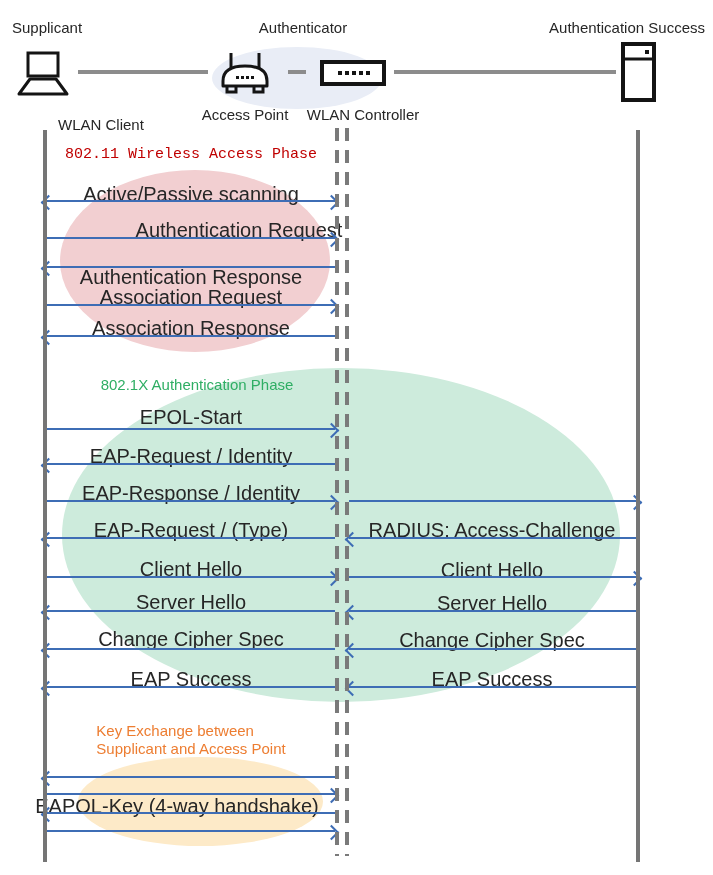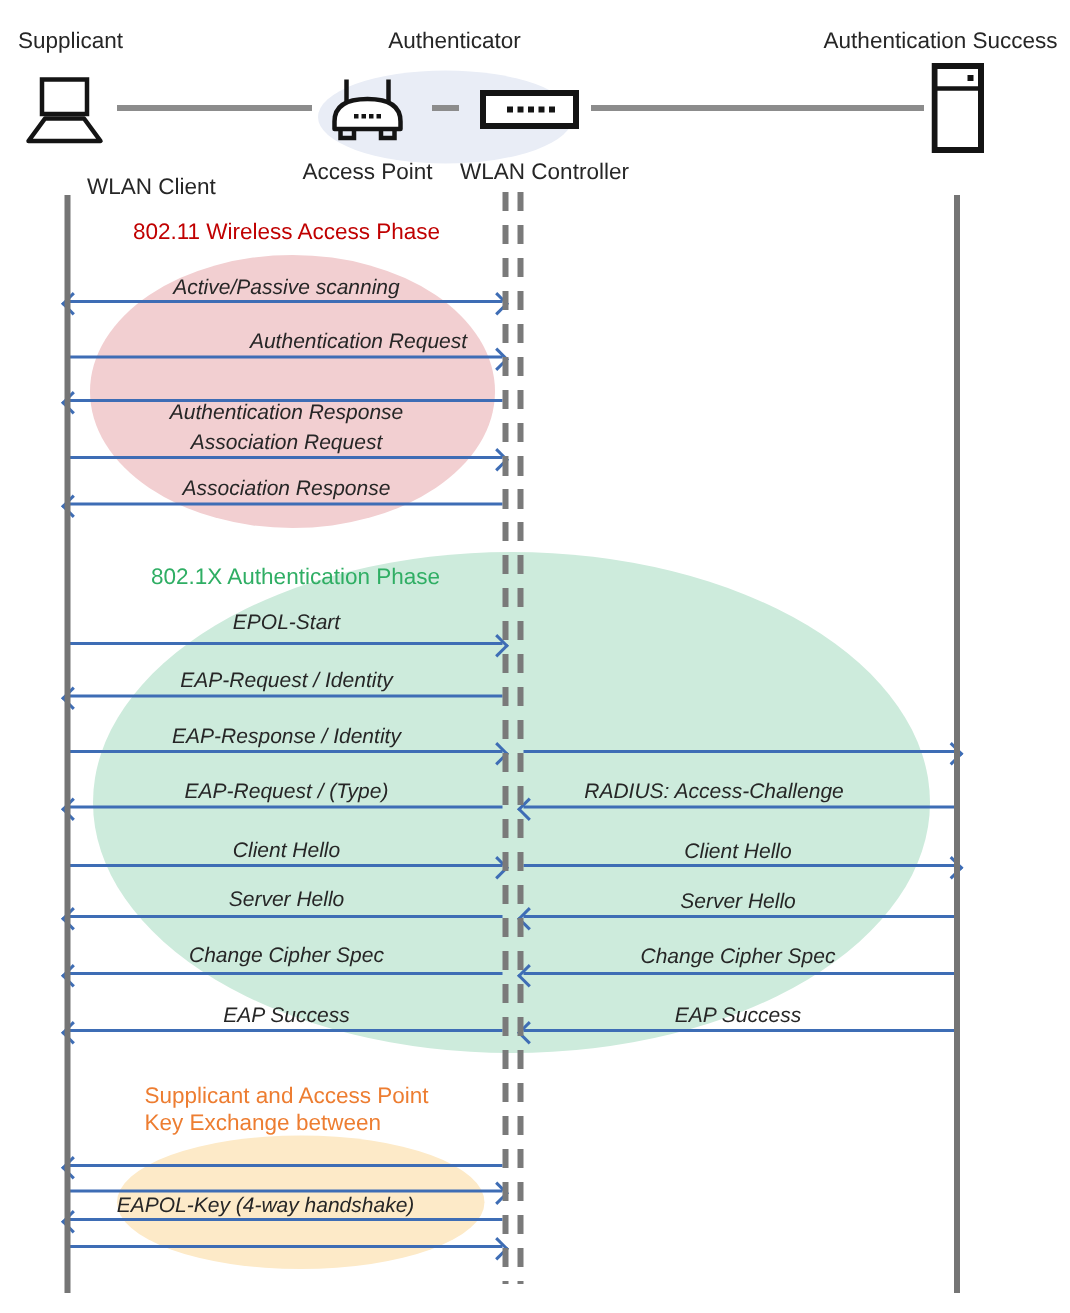--- a/index.html
+++ b/index.html
@@ -17,21 +17,21 @@
   .dashline{
     position:absolute;width:4px;
     background:repeating-linear-gradient(to bottom,
       var(--dash-color,#7a7a7a) 0px, var(--dash-color,#7a7a7a) 13px,
       transparent 13px, transparent 22px);
   }
   .phase-title{position:absolute;font-size:15px;white-space:nowrap;line-height:18px;}
   .phase1{color:var(--phase1-title,#c00000);}
   .phase2{color:var(--phase2-title,#2fae64);}
   .phase3{color:var(--phase3-title,#ed7d31);}
-  .msg-label{position:absolute;font-size:14px;white-space:nowrap;transform:translateX(-50%);font-style:italic;}
+  .msg-label{position:absolute;font-size:20px;white-space:nowrap;transform:translateX(-50%);}
   .arrow{position:absolute;height:0;border-top:2px solid var(--arrow-color,#3e6db5);}
   .arrow.dir-right::after,.arrow.dir-both::after{
     content:"";position:absolute;right:-2px;top:-5.5px;width:9px;height:9px;
     border-top:2.5px solid var(--arrow-color,#3e6db5);
     border-right:2.5px solid var(--arrow-color,#3e6db5);
     transform:rotate(45deg);
   }
   .arrow.dir-left::before,.arrow.dir-both::before{
     content:"";position:absolute;left:-2px;top:-5.5px;width:9px;height:9px;
     border-bottom:2.5px solid var(--arrow-color,#3e6db5);
@@ -92,25 +92,25 @@
       <rect x="2" y="2" width="31" height="56" fill="#ffffff" stroke="var(--icon-stroke,#141414)" stroke-width="4"></rect>
       <line x1="3" y1="17" x2="32" y2="17" stroke="var(--icon-stroke,#141414)" stroke-width="3"></line>
       <rect x="24" y="8" width="4" height="4" fill="var(--icon-stroke,#141414)"></rect>
     </svg>
   </div>
 
   <div class="abs node-label" style="left:10px;top:116px;margin-left:48px;">WLAN Client</div>
   <div class="abs node-label centered" style="left:245px;top:106px;">Access Point</div>
   <div class="abs node-label centered" style="left:363px;top:106px;">WLAN Controller</div>
 
-  <div class="phase-title phase1 centered" style="left:191px;top:146px;">802.11 Wireless Access Phase</div>
+  <div class="phase-title phase1 centered" style="left:191px;top:146px;font-family:Liberation Mono, monospace;">802.11 Wireless Access Phase</div>
   <div class="phase-title phase2 centered" style="left:197px;top:376px;">802.1X Authentication Phase</div>
   <div class="phase-title phase3 centered" style="left:191px;top:722px;">
+    <span style="display:block;">Key Exchange between</span>
     <span style="display:block;">Supplicant and Access Point</span>
-    <span style="display:block;">Key Exchange between</span>
   </div>
 
   <div class="msg-label" style="left:191px;top:183px;">Active/Passive scanning</div>
   <div class="arrow dir-both" style="left:45px;top:200px;width:290px;"></div>
 
   <div class="msg-label" style="left:203px;top:219px;margin-left:36px;">Authentication Request</div>
   <div class="arrow dir-right" style="left:45px;top:237px;width:290px;"></div>
 
   <div class="msg-label" style="left:191px;top:266px;">Authentication Response</div>
   <div class="arrow dir-left" style="left:45px;top:266px;width:290px;"></div>
@@ -140,21 +140,21 @@
   <div class="arrow dir-left" style="left:45px;top:610px;width:290px;"></div>
 
   <div class="msg-label" style="left:191px;top:628px;">Change Cipher Spec</div>
   <div class="arrow dir-left" style="left:45px;top:648px;width:290px;"></div>
 
   <div class="msg-label" style="left:191px;top:668px;">EAP Success</div>
   <div class="arrow dir-left" style="left:45px;top:686px;width:290px;"></div>
 
   <div class="arrow dir-right" style="left:349px;top:500px;width:289px;"></div>
 
-  <div class="msg-label" style="left:476px;top:519px;">RADIUS: Access-Challenge</div>
+  <div class="msg-label" style="left:492px;top:519px;">RADIUS: Access-Challenge</div>
   <div class="arrow dir-left" style="left:349px;top:537px;width:289px;"></div>
 
   <div class="msg-label" style="left:492px;top:559px;">Client Hello</div>
   <div class="arrow dir-right" style="left:349px;top:576px;width:289px;"></div>
 
   <div class="msg-label" style="left:492px;top:592px;">Server Hello</div>
   <div class="arrow dir-left" style="left:349px;top:610px;width:289px;"></div>
 
   <div class="msg-label" style="left:492px;top:629px;">Change Cipher Spec</div>
   <div class="arrow dir-left" style="left:349px;top:648px;width:289px;"></div>

